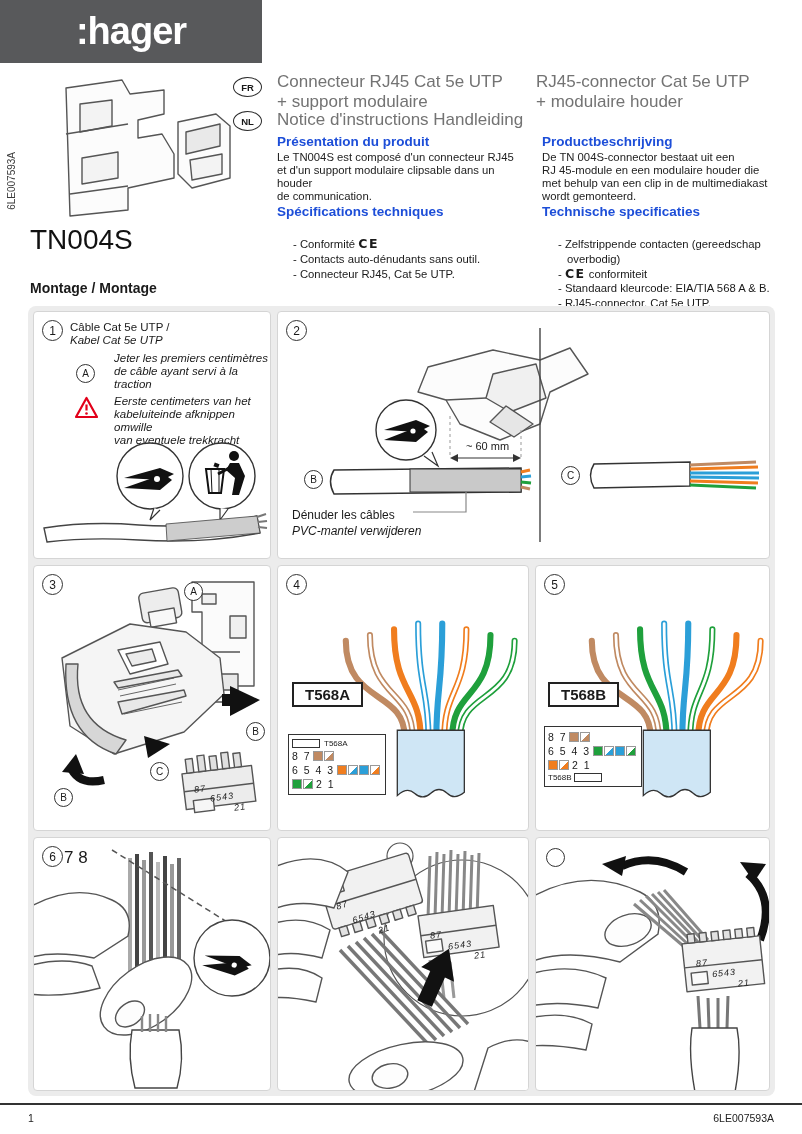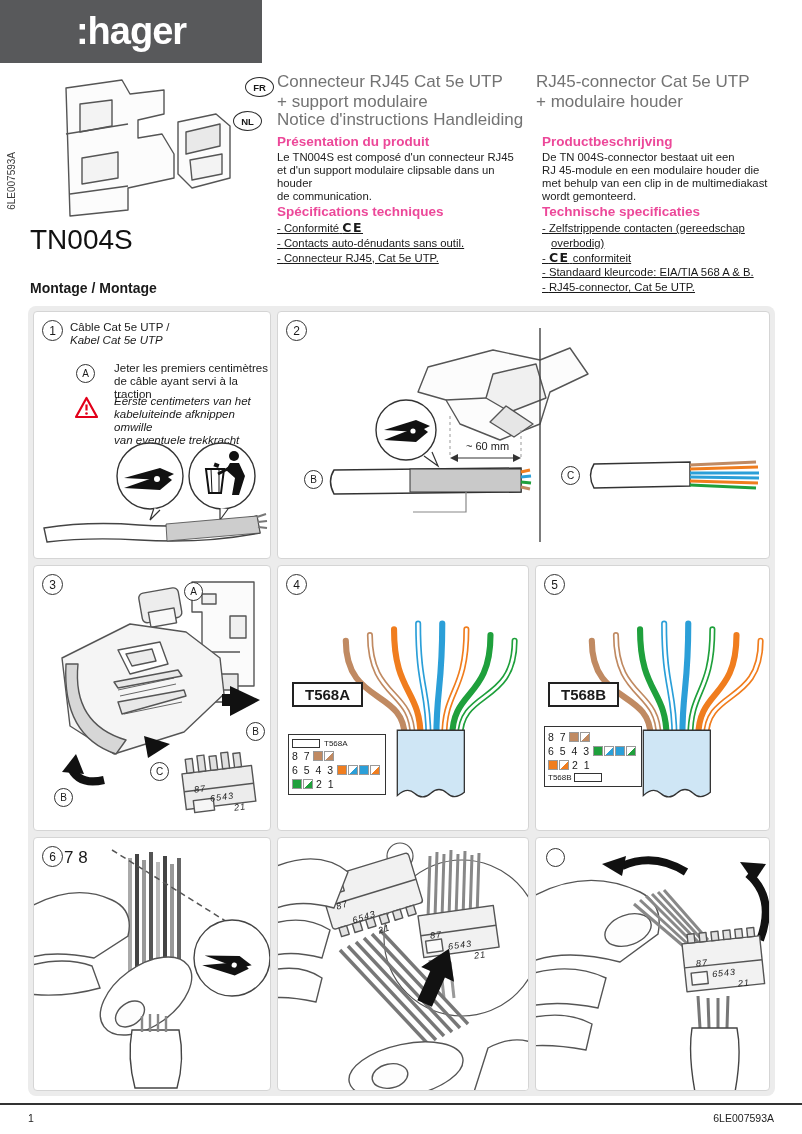--- a/index.html
+++ b/index.html
@@ -7,30 +7,30 @@
        font-family:"Liberation Sans","DejaVu Sans",sans-serif;color:#1a1a1a;overflow:hidden;}
   .abs{position:absolute;}
   
   #header-bar{left:0;top:0;width:262px;height:63px;background:#58595b;display:flex;align-items:center;justify-content:center;}
   #logo{color:#fff;font-size:38px;font-weight:bold;letter-spacing:-1px;}
   #side-code{left:6px;top:152px;writing-mode:vertical-rl;transform:rotate(180deg);font-size:10px;color:#3a3a3a;}
   #product-code{left:30px;top:224px;font-size:28px;color:#111;}
   #montage-heading{left:30px;top:280px;font-size:14px;font-weight:bold;}
   
   .badge{width:27px;height:18px;border:1.6px solid #2a2a2a;border-radius:50%;display:flex;align-items:center;justify-content:center;font-size:9.5px;font-weight:bold;background:#fff;}
-  #fr-badge{left:245px;top:77px;text-align:center;} #nl-badge{left:233px;top:111px;}
+  #fr-badge{left:233px;top:77px;text-align:center;} #nl-badge{left:233px;top:111px;}
   .title{font-size:17px;line-height:19.5px;color:#737373;}
   #fr-title{left:277px;top:72px;} #fr-subtitle{left:277px;top:110px;font-size:17px;}
   #nl-title{left:536px;top:72px;}
-  .h2{font-size:13.5px;font-weight:bold;color:#ec4899;}
+  .h2{font-size:13.5px;font-weight:bold;color:#1d4ed8;}
   #fr-head1{left:277px;top:134px;} #nl-head1{left:542px;top:134px;}
   #fr-head2{left:277px;top:204px;} #nl-head2{left:542px;top:204px;}
   .body{font-size:11.3px;line-height:13px;color:#222;width:252px;}
   #fr-body{left:277px;top:151px;} #nl-body{left:542px;top:151px;}
-  ul.specs{list-style:none;margin:0;padding:0;font-size:11.3px;line-height:14.8px;width:252px;text-decoration:underline;}
+  ul.specs{list-style:none;margin:16px;padding:0;font-size:11.3px;line-height:14.8px;width:252px;}
   li.spec{padding-left:9px;text-indent:-9px;}
   li.spec::before{content:"- ";}
   #fr-specs{left:277px;top:221px;} #nl-specs{left:542px;top:221px;}
   .ce{font-weight:bold;font-size:12.5px;letter-spacing:1.5px;font-family:"DejaVu Sans",sans-serif;}
   
   #montage{left:28px;top:306px;width:747px;height:790px;background:#ececec;border-radius:8px;
            box-sizing:border-box;padding:5px;display:grid;gap:6px;
            grid-template-columns:238px 252px 1fr;grid-template-rows:248px 266px 1fr;}
   .panel{background:#fff;border:1px solid #d5d5d5;border-radius:4px;position:relative;overflow:hidden;}
   #p2{grid-column:2 / span 2;}
@@ -123,21 +123,21 @@
 
 <div class="abs" id="montage">
 
   <div class="panel" id="p1">
     <span class="cnum">1</span>
     <div class="abs cap" style="left:36px;top:9px;">
       <div>Câble Cat 5e UTP /</div>
       <div class="it">Kabel Cat 5e UTP</div>
     </div>
     <span class="cstep" style="left:42px;top:52px;">A</span>
-    <div class="abs cap" style="left:80px;top:50px;">
+    <div class="abs cap" style="left:80px;top:40px;font-style:italic;">
       <div>Jeter les premiers centimètres</div>
       <div>de câble ayant servi à la traction</div>
     </div>
     <svg class="abs" style="left:40px;top:84px;" width="25" height="23">
       <path d="M12.5,2 L23,21 H2 Z" fill="#fff" stroke="#e2001a" stroke-width="2.2" stroke-linejoin="round"></path>
       <line x1="12.5" y1="8.5" x2="12.5" y2="14.5" stroke="#e2001a" stroke-width="2.2"></line>
       <circle cx="12.5" cy="17.5" r="1.3" fill="#e2001a"></circle>
     </svg>
     <div class="abs cap it" style="left:80px;top:83px;">
       <div>Eerste centimeters van het</div>
@@ -212,20 +212,24 @@
           <path d="M412,161 L481,161" stroke="#2b9fd8"></path>
           <path d="M412,165 L481,166" stroke="#2b9fd8"></path>
           <path d="M412,169 L480,171" stroke="#f07d1e"></path>
           <path d="M412,173 L478,176" stroke="#1fa03c"></path>
         </g>
       </g>
     </svg>
     <span class="abs cap" style="left:188px;top:128px;font-size:11px;">~ 60 mm</span>
     <span class="cstep" style="left:26px;top:158px;">B</span>
     <span class="cstep" style="left:283px;top:154px;">C</span>
+    <div class="abs cap" style="left:14px;top:195px;font-size:12px;line-height:16px;">
+      <div>Dénuder les câbles</div>
+      <div class="it">PVC-mantel verwijderen</div>
+    </div>
   </div>
 
   <div class="panel" id="p3">
     <span class="cnum">3</span>
     <svg class="abs" style="left:0;top:0;" width="236" height="264" viewBox="0 0 236 264">
       <g class="line-art">
         <path d="M158,16 h62 v104 h-20 v16 h-44 v-34 h12 v-56 h-10 z" fill="#fbfbfb"></path>
         <rect x="168" y="28" width="14" height="10" fill="#f0f0f0"></rect>
         <rect x="196" y="50" width="16" height="22" fill="#f0f0f0"></rect>
         <rect x="182" y="108" width="22" height="16" fill="#e8e8e8"></rect>

